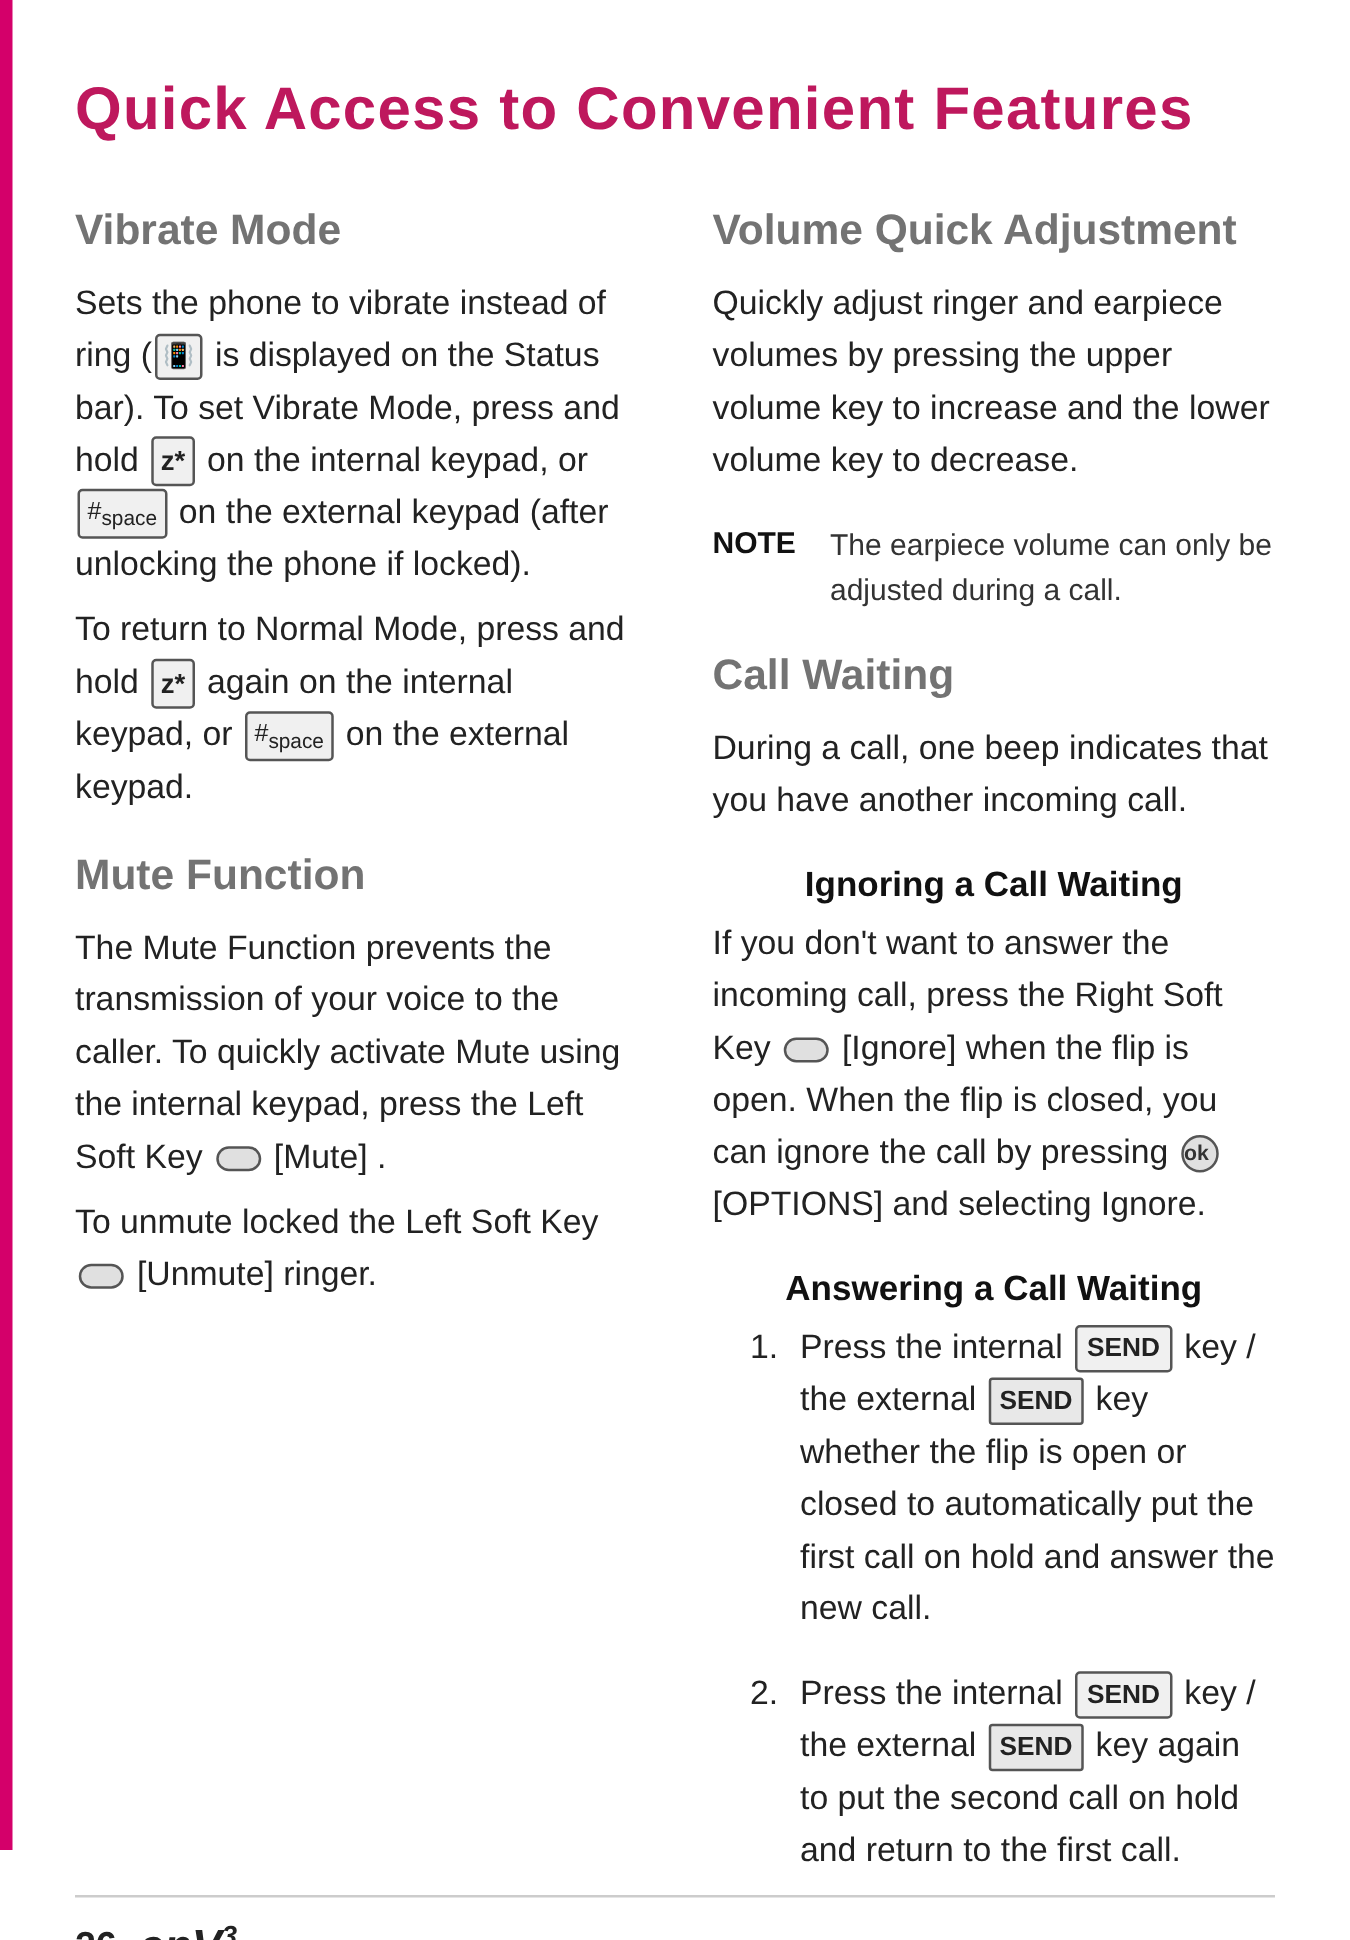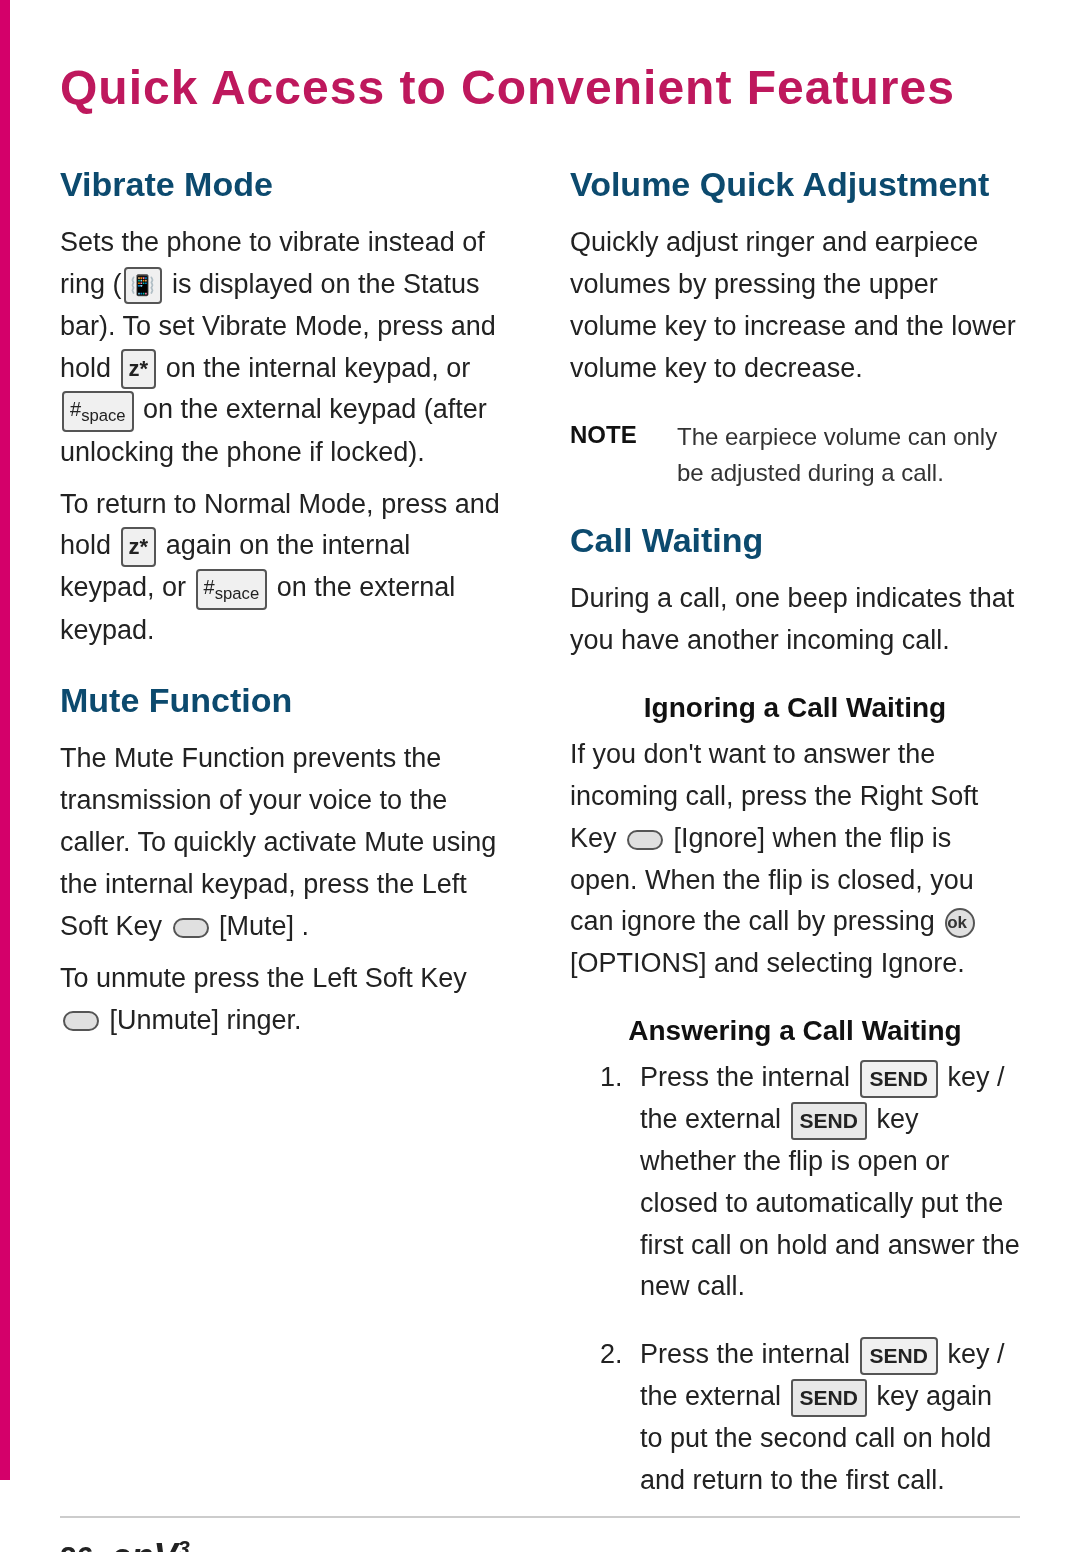--- a/index.html
+++ b/index.html
@@ -45,21 +45,21 @@
       flex: 1;
     }
 
     .right-column {
       flex: 1;
     }
 
     .section-title {
       font-size: 34px;
       font-weight: bold;
-      color: #0c4a6e;
+      color: #737373;
       margin-bottom: 18px;
     }
 
     .section-body {
       font-size: 27px;
       line-height: 1.55;
       color: #222;
       margin-bottom: 30px;
     }
 
@@ -149,21 +149,21 @@
       border-radius: 4px;
       padding: 1px 6px;
       font-size: 20px;
       background: #f0f0f0;
       vertical-align: middle;
       margin: 0 2px;
     }
 
     .note-block {
       display: flex;
-      gap: 27px;
+      gap: 14px;
       margin: 20px 0 30px 0;
       align-items: flex-start;
     }
 
     .note-label {
       font-size: 24px;
       font-weight: bold;
       color: #111;
       min-width: 80px;
       padding-top: 2px;
@@ -264,21 +264,21 @@
         </div>
       </div>
 
       <div>
         <div class="section-title">Mute Function</div>
         <div class="section-body">
           <p>
             <span>The Mute Function prevents the transmission of your voice to the caller. To quickly activate Mute using the internal keypad, press the Left Soft Key </span><span class="softkey-icon"></span><span> [Mute] .</span>
           </p>
           <p>
-            <span>To unmute press the Left Soft Key </span><span class="softkey-icon"></span><span> [Unmute] ringer.</span>
+            <span>To unmute locked the Left Soft Key </span><span class="softkey-icon"></span><span> [Unmute] ringer.</span>
           </p>
         </div>
       </div>
 
     </div>
 
     <div class="right-column">
 
       <div>
         <div class="section-title">Volume Quick Adjustment</div>

